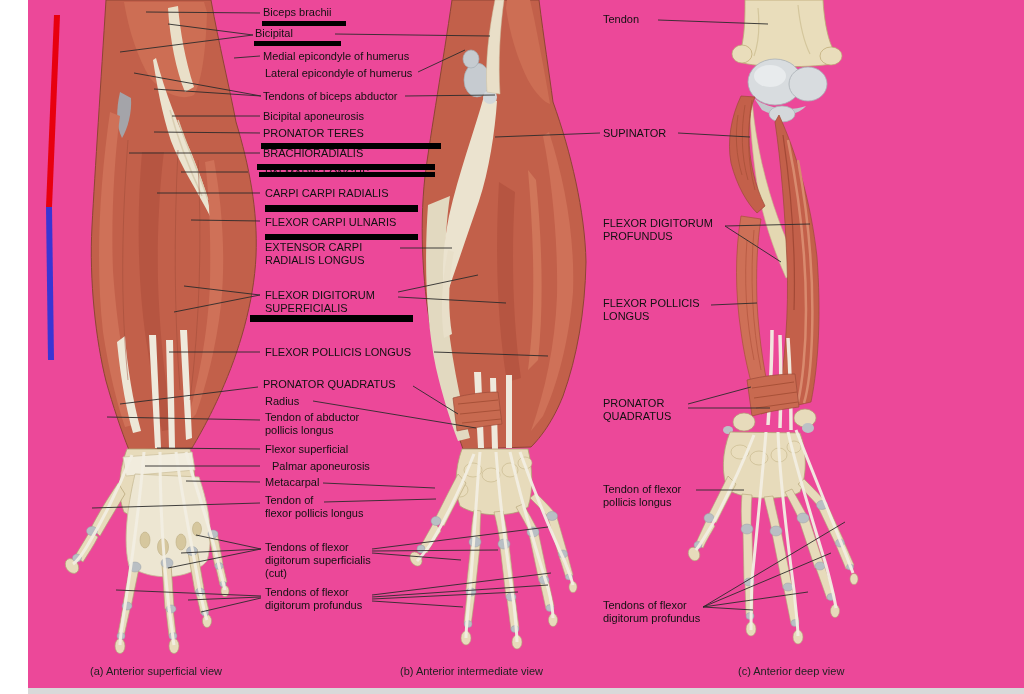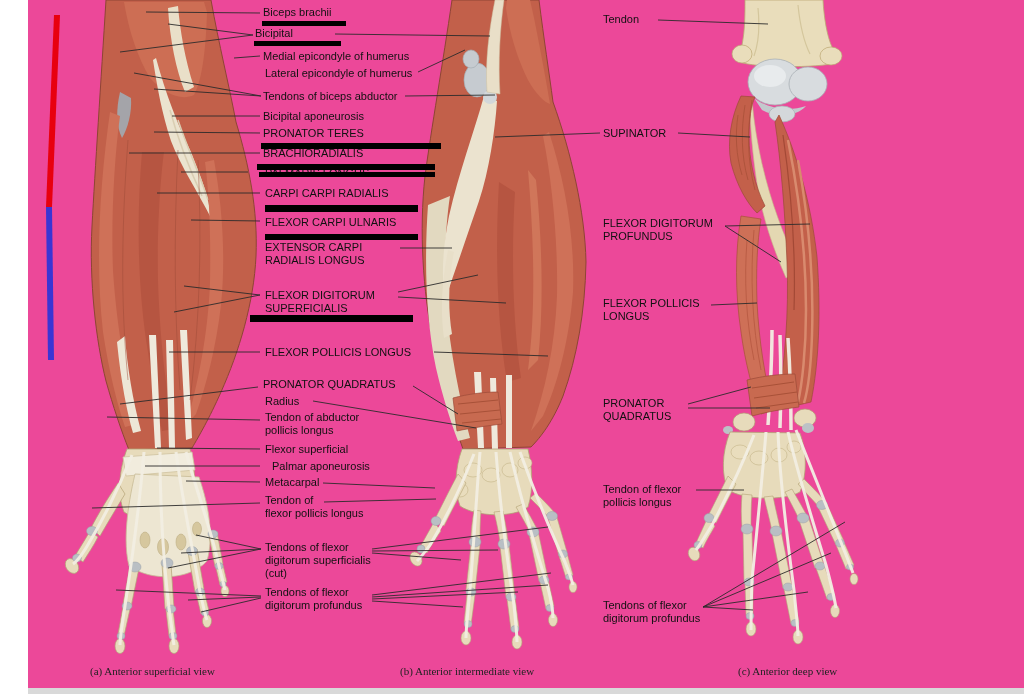--- a/index.html
+++ b/index.html
@@ -2,21 +2,21 @@
 <html><head>
 <meta charset="utf-8">
 <style>
   html,body{margin:0;padding:0;background:#fff;}
   #stage{position:relative;width:1024px;height:694px;background:#ec4899;overflow:hidden;
          font-family:"Liberation Sans","DejaVu Sans",sans-serif;margin-left:28px;}
   #artwork{position:absolute;left:0;top:0;z-index:1;}
   .lbl{position:absolute;z-index:2;font-size:11px;line-height:13px;color:#111;
        white-space:pre-line;}
   .bar{position:absolute;z-index:3;background:#000;}
-  .caption{position:absolute;z-index:2;font-size:11px;color:#222;white-space:pre;font-family:Liberation Serif, serif;}
+  .caption{position:absolute;z-index:2;font-size:11px;color:#222;white-space:pre;}
   #side-title{position:absolute;z-index:2;left:845px;top:267px;width:172px;
       font-size:18px;font-weight:bold;line-height:28px;color:#000;text-align:right;
       white-space:pre-line;}
   #footer-strip{position:absolute;z-index:2;left:0;top:688px;width:1024px;height:6px;
       background:#d9d9d9;}
 </style>
 </head>
 <body>
 
 <div id="stage">

